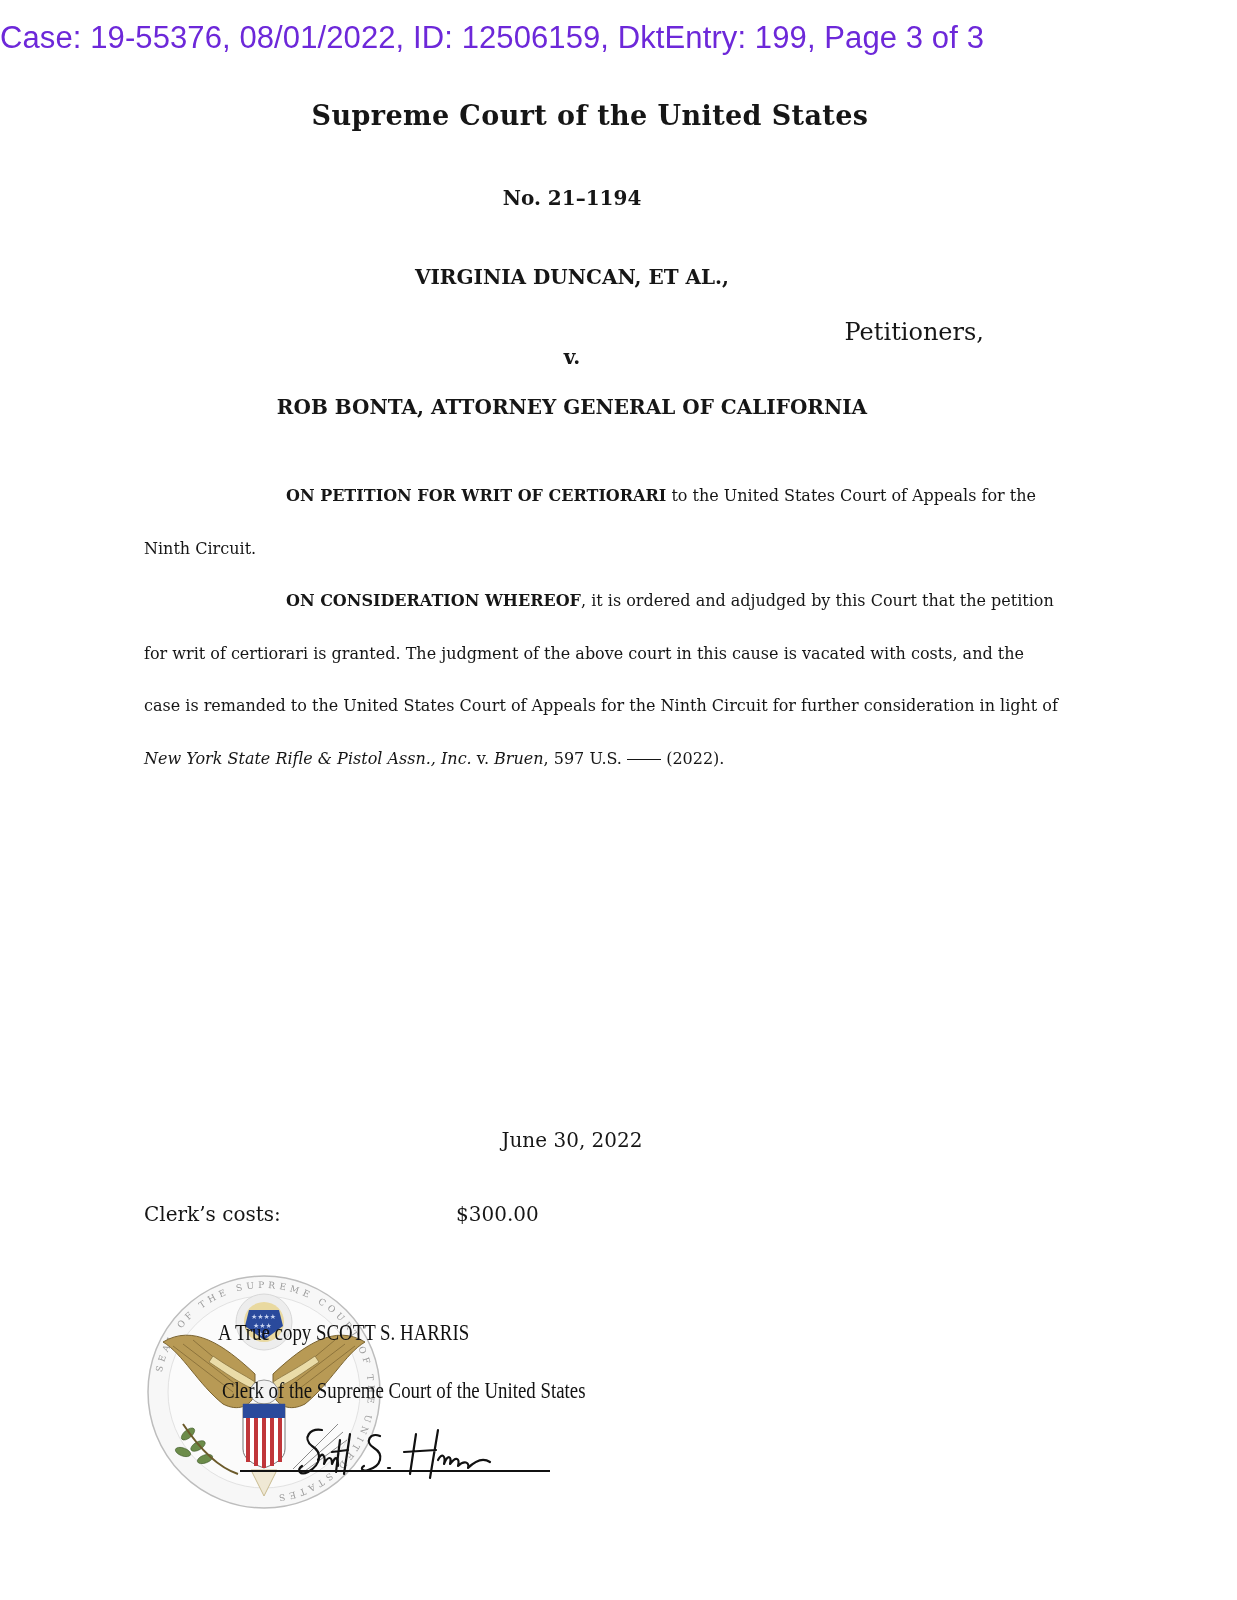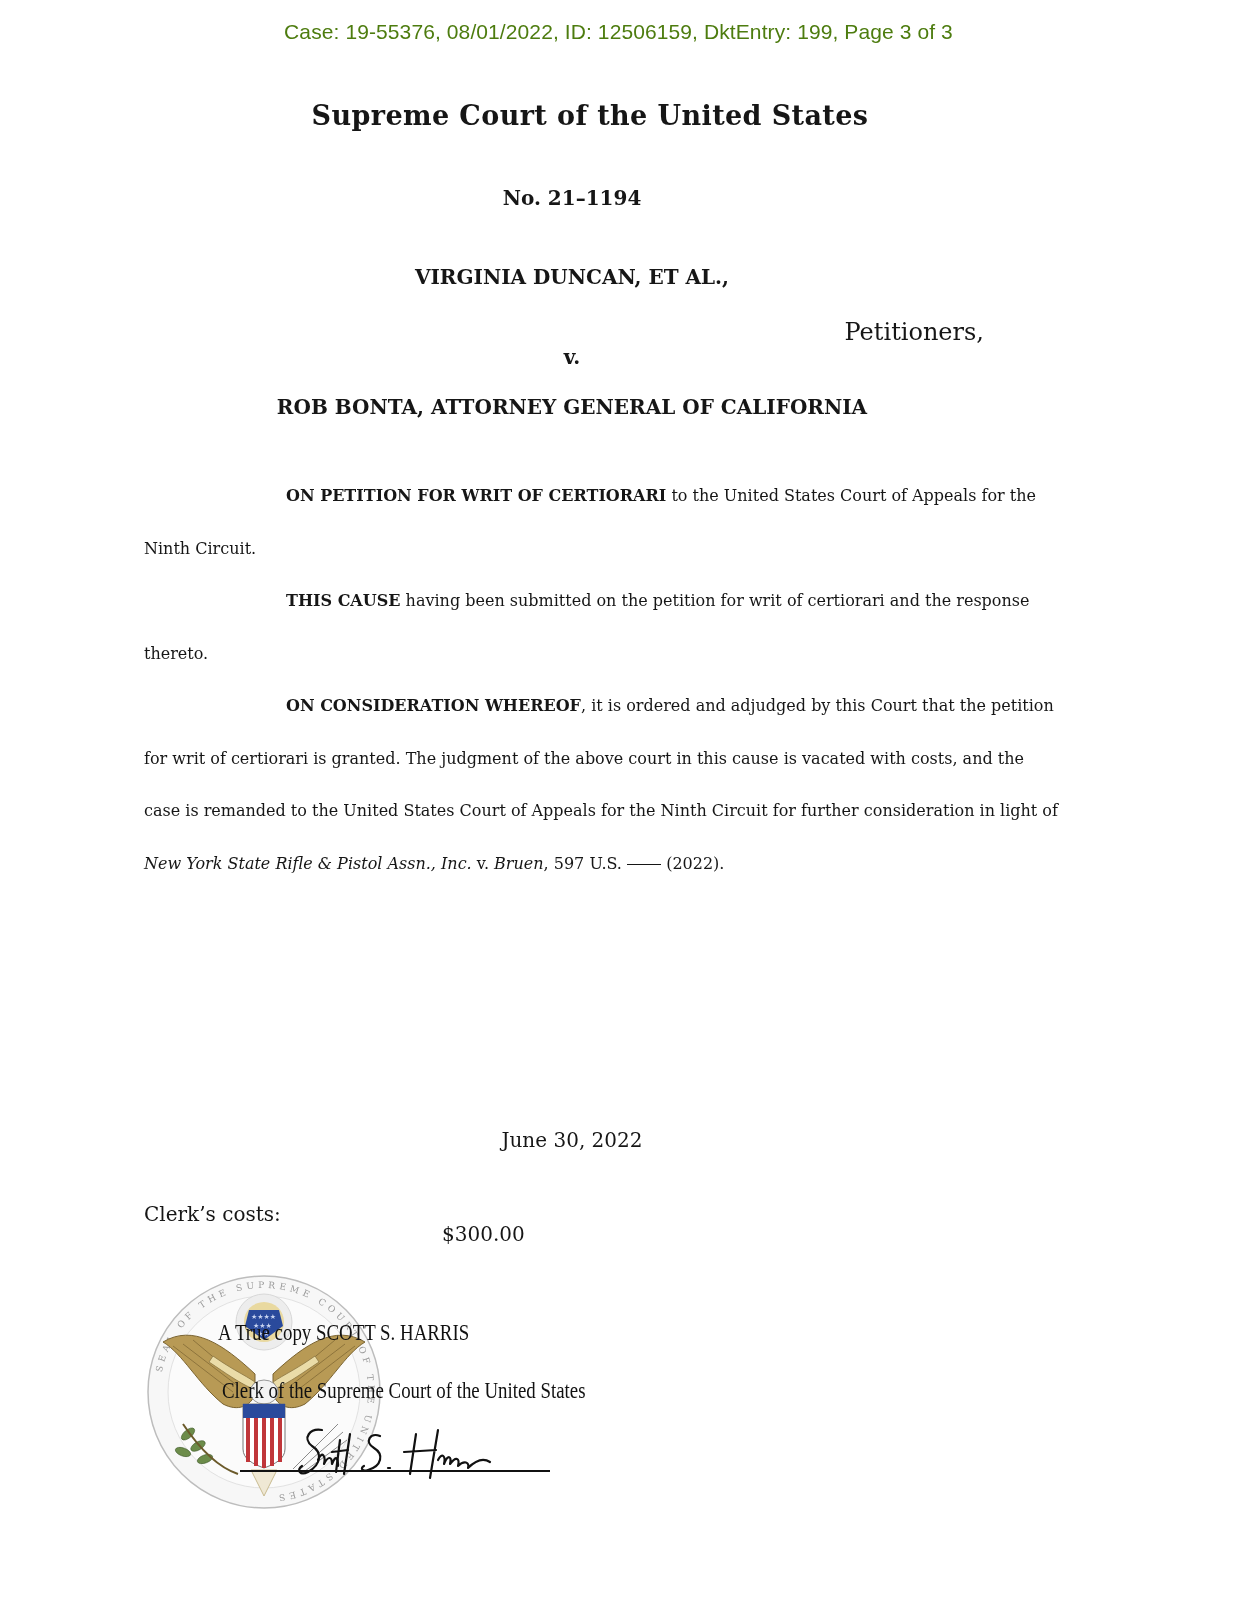--- a/index.html
+++ b/index.html
@@ -1,35 +1,35 @@
 <!DOCTYPE html>
 <html><head>
 <meta charset="utf-8">
 <style>
   html, body { margin: 0; padding: 0; background: #ffffff; }
   body { width: 1237px; height: 1600px; position: relative; overflow: hidden;
          font-family: "DejaVu Serif", "Liberation Serif", serif; color: #161616; }
-  .stamp { position: absolute; top: 20px; left: 0; width: 1237px; text-align: center;
-           font-family: "Liberation Sans", sans-serif; font-size: 21px; color: #4d7c0f; letter-spacing: 0.1px; }
+  .stamp { position: absolute; top: 20px; left: 0; width: 1237px; 
+           font-family: "Liberation Sans", sans-serif; font-size: 31px; color: #6d28d9; letter-spacing: 0.1px; }
   .center { position: absolute; left: 0; width: 1180px; text-align: center; }
   .title { top: 100px; font-size: 27px; font-weight: bold; letter-spacing: 0.4px; }
   .docket { top: 186px; font-size: 20px; font-weight: bold; left: -18px; }
   .party1 { top: 265px; font-size: 20px; font-weight: bold; left: -18px; }
   .role { position: absolute; top: 318px; right: 253px; font-size: 24px; }
   .vs { top: 345px; font-size: 20px; font-weight: bold; left: -18px; }
   .party2 { top: 395px; font-size: 20px; font-weight: bold; left: -18px; }
   .body { position: absolute; left: 144px; width: 920px; top: 470px; font-size: 16px; line-height: 52.5px; }
   .body p { margin: 0; }
   .indent { text-indent: 142px; }
   .body b { font-weight: bold; }
   .body i { font-style: italic; }
   .blank { display: inline-block; width: 34px; border-bottom: 1px solid #161616; height: 1px; vertical-align: 4px; }
   .date { top: 1128px; font-size: 20px; left: -18px; }
   .costs { position: absolute; top: 1202px; left: 144px; font-size: 20px; font-weight: normal; }
-  .costs .amt { position: absolute; left: 298px; white-space: nowrap; margin-top: 20px; }
+  .costs .amt { position: absolute; left: 312px; white-space: nowrap; }
   .seal { position: absolute; left: 143px; top: 1274px; width: 242px; height: 236px; }
   .sig-text1 { position: absolute; top: 1320px; left: 218px; font-family: "Liberation Serif", serif;
                font-size: 23px; transform: scaleX(0.82); transform-origin: left; white-space: nowrap; color: #111; }
   .sig-text2 { position: absolute; top: 1378px; left: 222px; font-family: "Liberation Serif", serif;
                font-size: 23px; transform: scaleX(0.82); transform-origin: left; white-space: nowrap; color: #111; }
   .sig-line { position: absolute; top: 1470px; left: 240px; width: 310px; height: 2px; background: #111; }
   .signature { position: absolute; left: 292px; top: 1420px; width: 210px; height: 70px; }
 </style>
 </head>
 <body>
@@ -38,21 +38,20 @@
 
 <div class="center title">Supreme Court of the United States</div>
 <div class="center docket">No.  21–1194</div>
 <div class="center party1">VIRGINIA DUNCAN, ET AL.,</div>
 <div class="role">Petitioners,</div>
 <div class="center vs">v.</div>
 <div class="center party2">ROB BONTA, ATTORNEY GENERAL OF CALIFORNIA</div>
 
 <div class="body">
   <p class="indent"><b>ON PETITION FOR WRIT OF CERTIORARI</b><span> to the United States Court of Appeals for the Ninth Circuit.</span></p>
-  <p class="indent"><b>THIS CAUSE</b><span> having been submitted on the petition for writ of certiorari and the response thereto.</span></p>
   <p class="indent"><b>ON CONSIDERATION WHEREOF</b><span>, it is ordered and adjudged by this Court that the petition for writ of certiorari is granted. The judgment of the above court in this cause is vacated with costs, and the case is remanded to the United States Court of Appeals for the Ninth Circuit for further consideration in light of </span><i>New York State Rifle &amp; Pistol Assn., Inc.</i><span> v. </span><i>Bruen</i><span>, 597 U.S. </span><span class="blank"></span><span> (2022).</span></p>
 </div>
 
 <div class="center date">June 30, 2022</div>
 
 <div class="costs">
   <span>Clerk’s costs:</span>
   <span class="amt">$300.00</span>
 </div>
 

